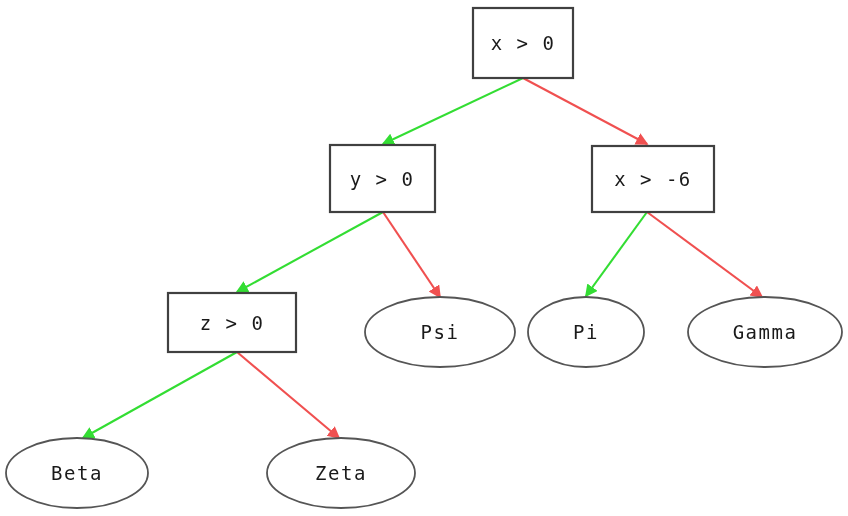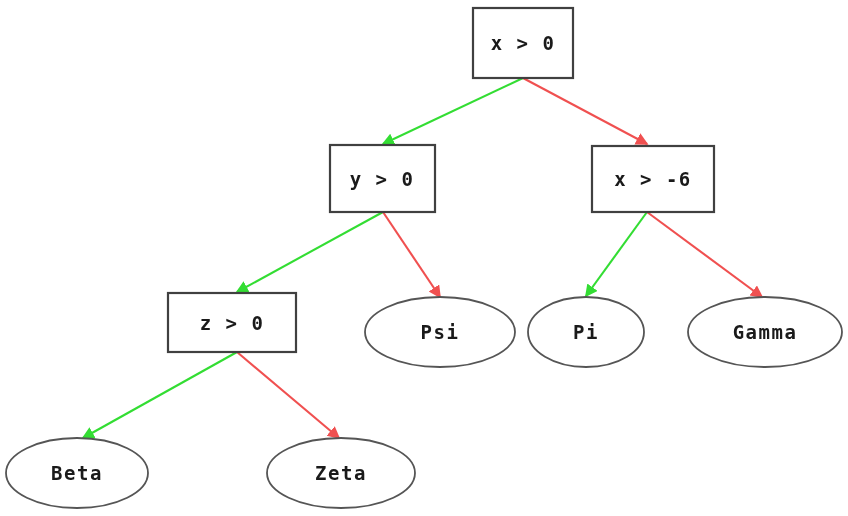--- a/index.html
+++ b/index.html
@@ -7,21 +7,20 @@
     padding: 0;
     background: #ffffff;
   }
   #canvas {
     position: relative;
     width: 848px;
     height: 516px;
     background: #ffffff;
     overflow: hidden;
     font-family: "DejaVu Sans Mono", "Liberation Mono", monospace;
-    font-weight: bold;
   }
   #tree-svg {
     position: absolute;
     top: 0;
     left: 0;
     width: 848px;
     height: 516px;
   }
   .node-box {
     fill: #ffffff;

